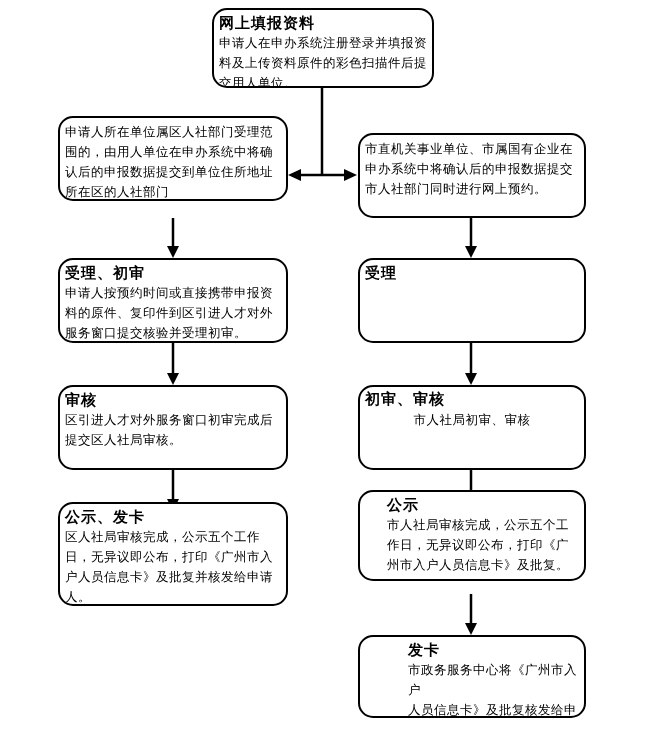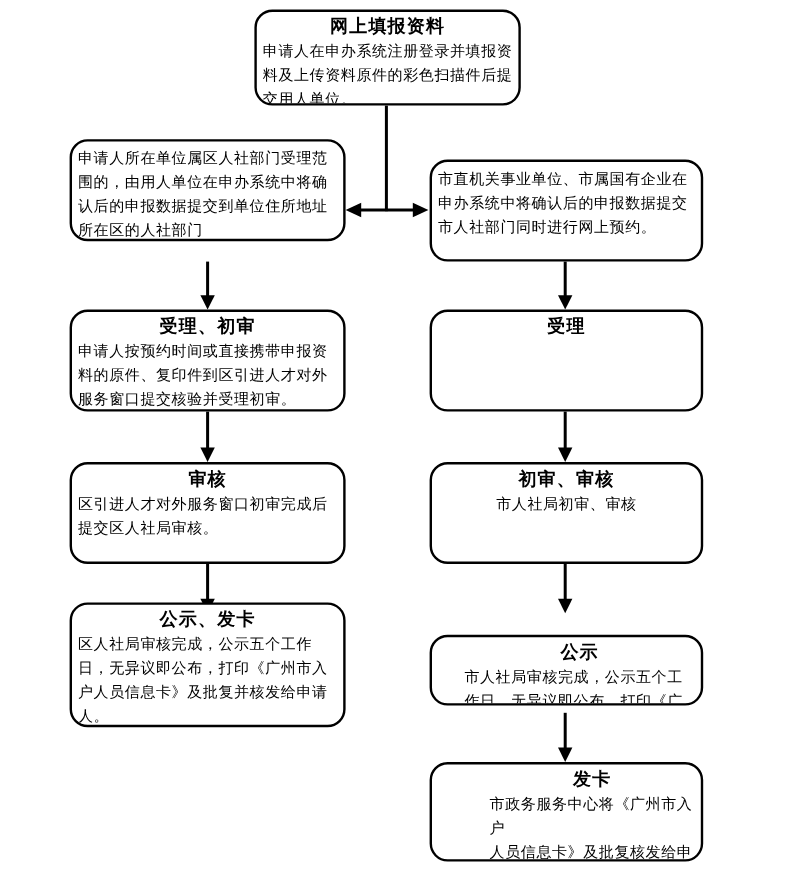--- a/index.html
+++ b/index.html
@@ -36,43 +36,43 @@
     border: 2.5px solid #000000;
     border-radius: 15px;
     background: #ffffff;
     color: #000000;
     padding: 2px 5px;
     overflow: hidden;
   }
   .node-title {
     font-size: 15px;
     font-weight: bold;
-    text-align: center;
+    text-align: left;
     line-height: 21px;
     letter-spacing: 1px;
   }
   .node-body {
     font-size: 12.5px;
     line-height: 20px;
     text-align: left;
     white-space: pre-line;
     letter-spacing: 0.5px;
   }
   .node-body.center { text-align: center; }
 
   
   .n-top            { left: 212px; top: 8px;   width: 222px; height: 80px; }
   .n-left-branch    { left: 58px;  top: 116px; width: 230px; height: 85px; padding-top: 4px; }
   .n-right-branch   { left: 358px; top: 133px; width: 228px; height: 85px; padding-top: 4px; }
   .n-left-accept    { left: 58px;  top: 258px; width: 230px; height: 85px; }
   .n-right-accept   { left: 358px; top: 258px; width: 228px; height: 85px; }
   .n-left-review    { left: 58px;  top: 385px; width: 230px; height: 85px; }
-  .n-right-review   { left: 358px; top: 385px; width: 228px; height: 85px; }
+  .n-right-review   { left: 358px; top: 385px; width: 228px; height: 85px; font-family: Liberation Serif, serif; }
   .n-left-publicity { left: 58px;  top: 502px; width: 230px; height: 104px; }
-  .n-right-publicity{ left: 358px; top: 529px; width: 228px; height: 59px; padding-left: 27px; }
+  .n-right-publicity{ left: 358px; top: 490px; width: 228px; height: 91px; padding-left: 27px; }
   .n-right-card     { left: 358px; top: 635px; width: 228px; height: 83px; padding-left: 48px; }
 </style>
 </head>
 <body>
 
 <div class="canvas">
 
   <svg class="connectors" width="659" height="732" viewBox="0 0 659 732" xmlns="http://www.w3.org/2000/svg">
 
     <g>

